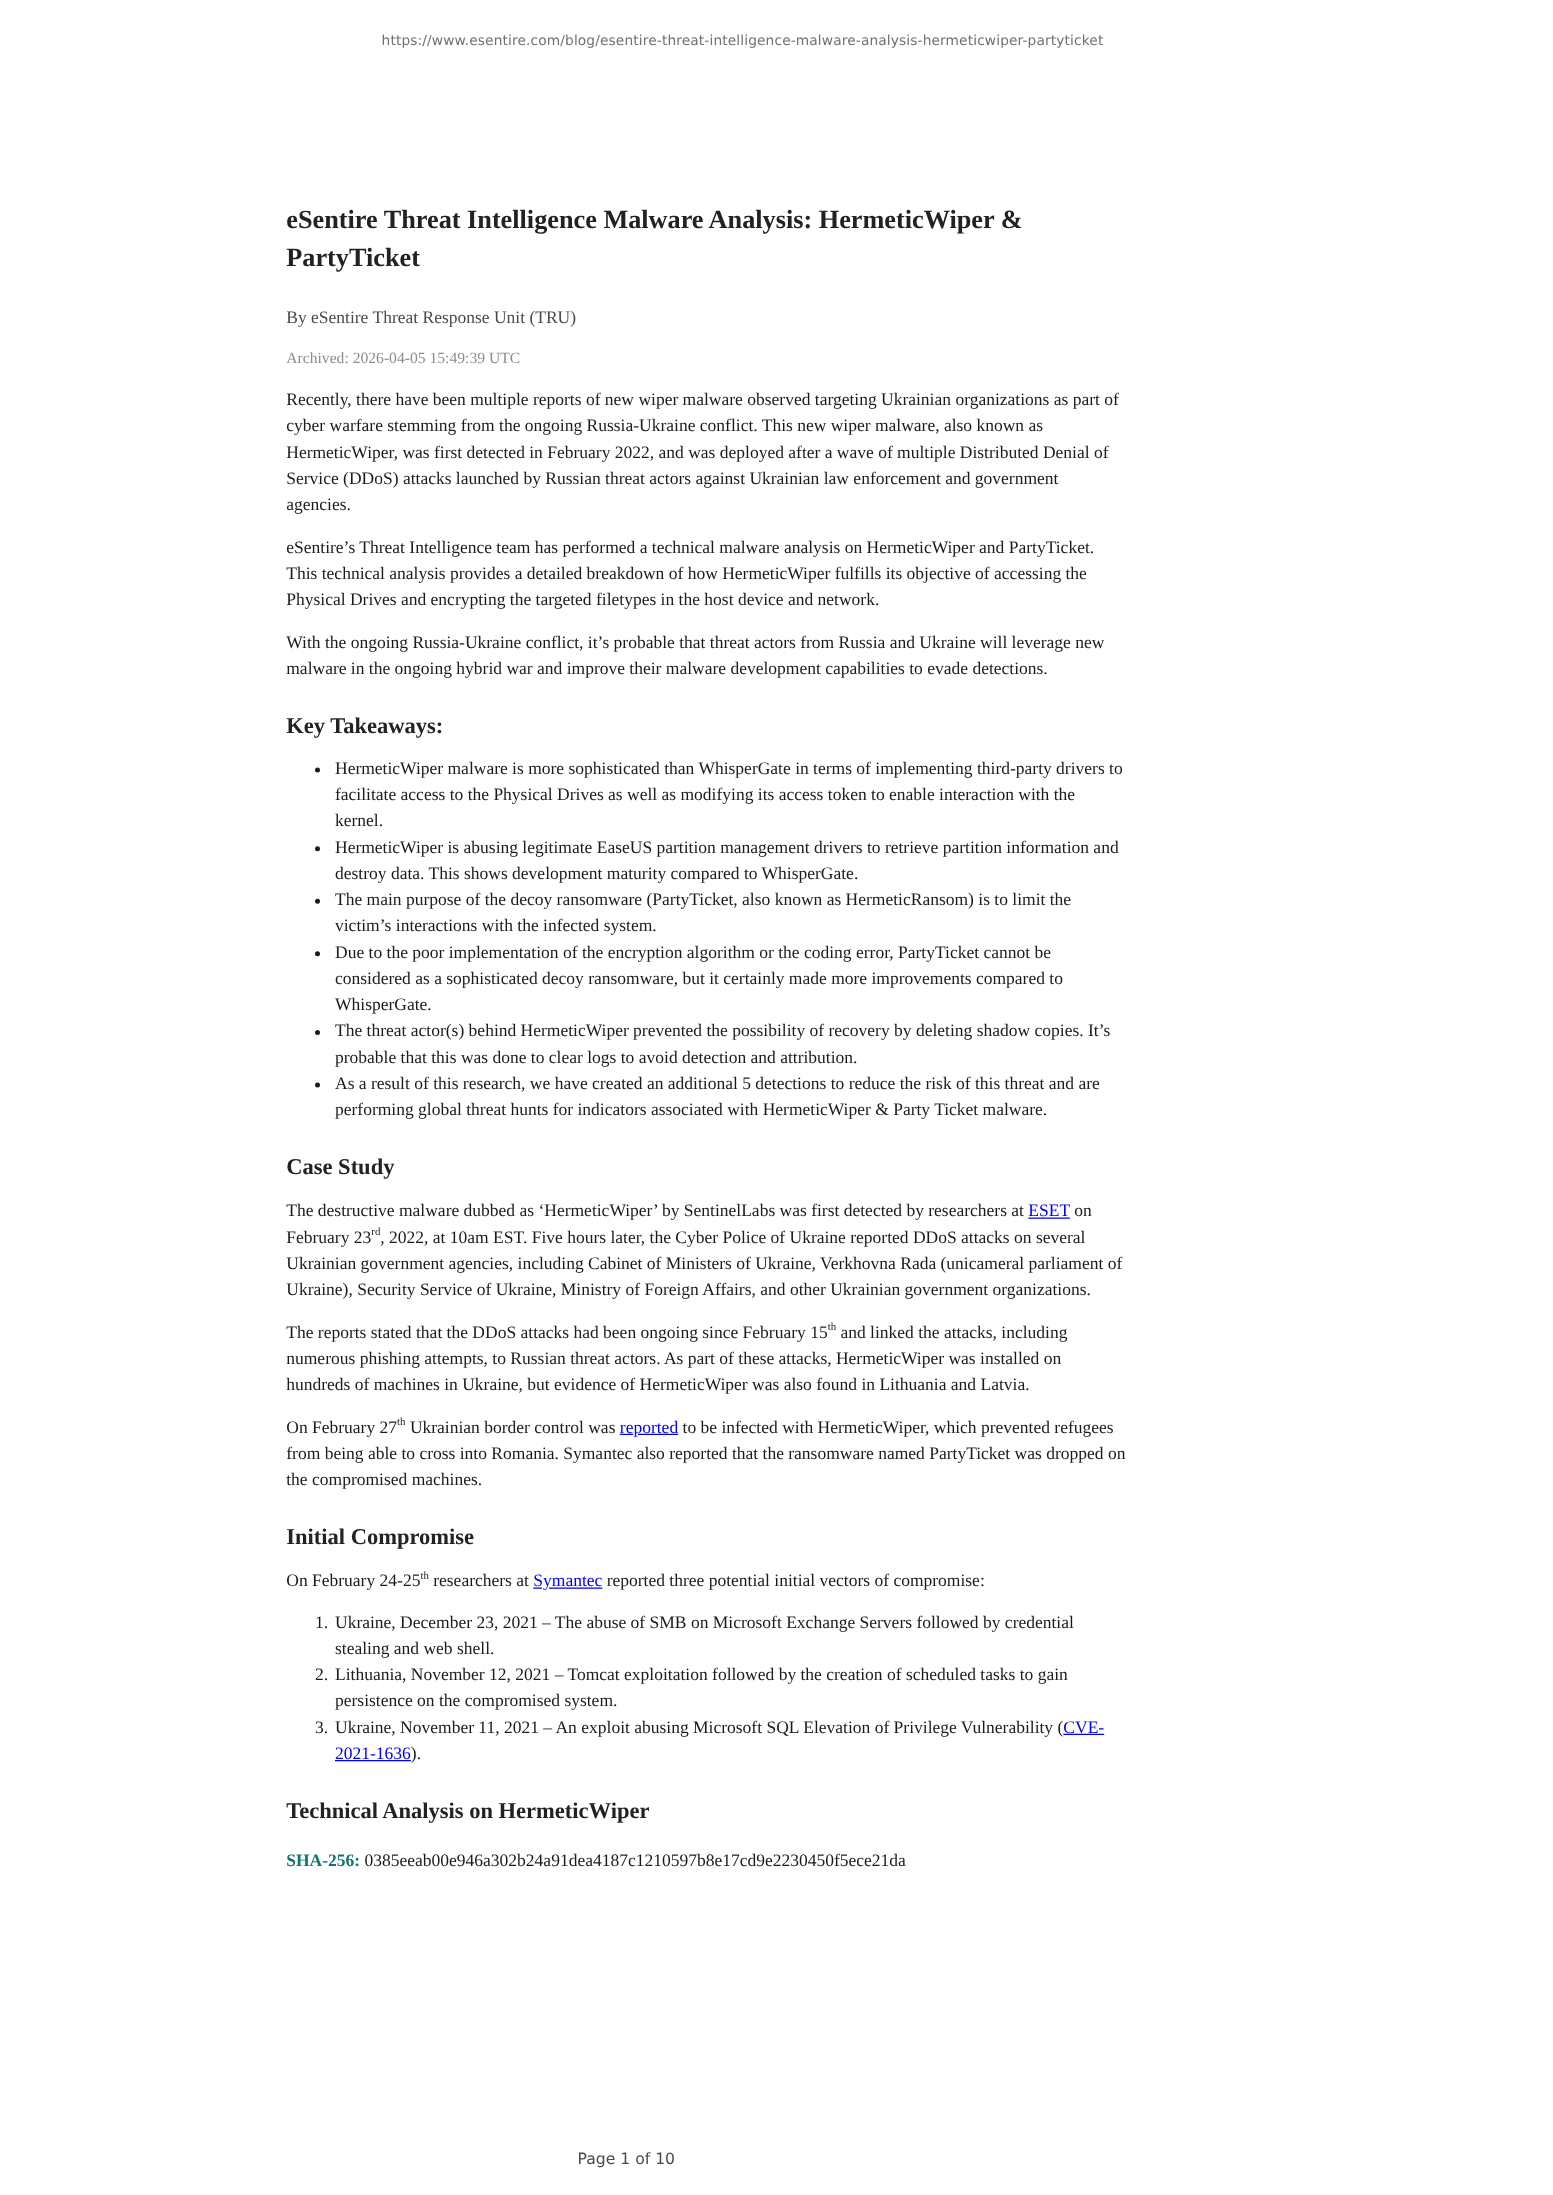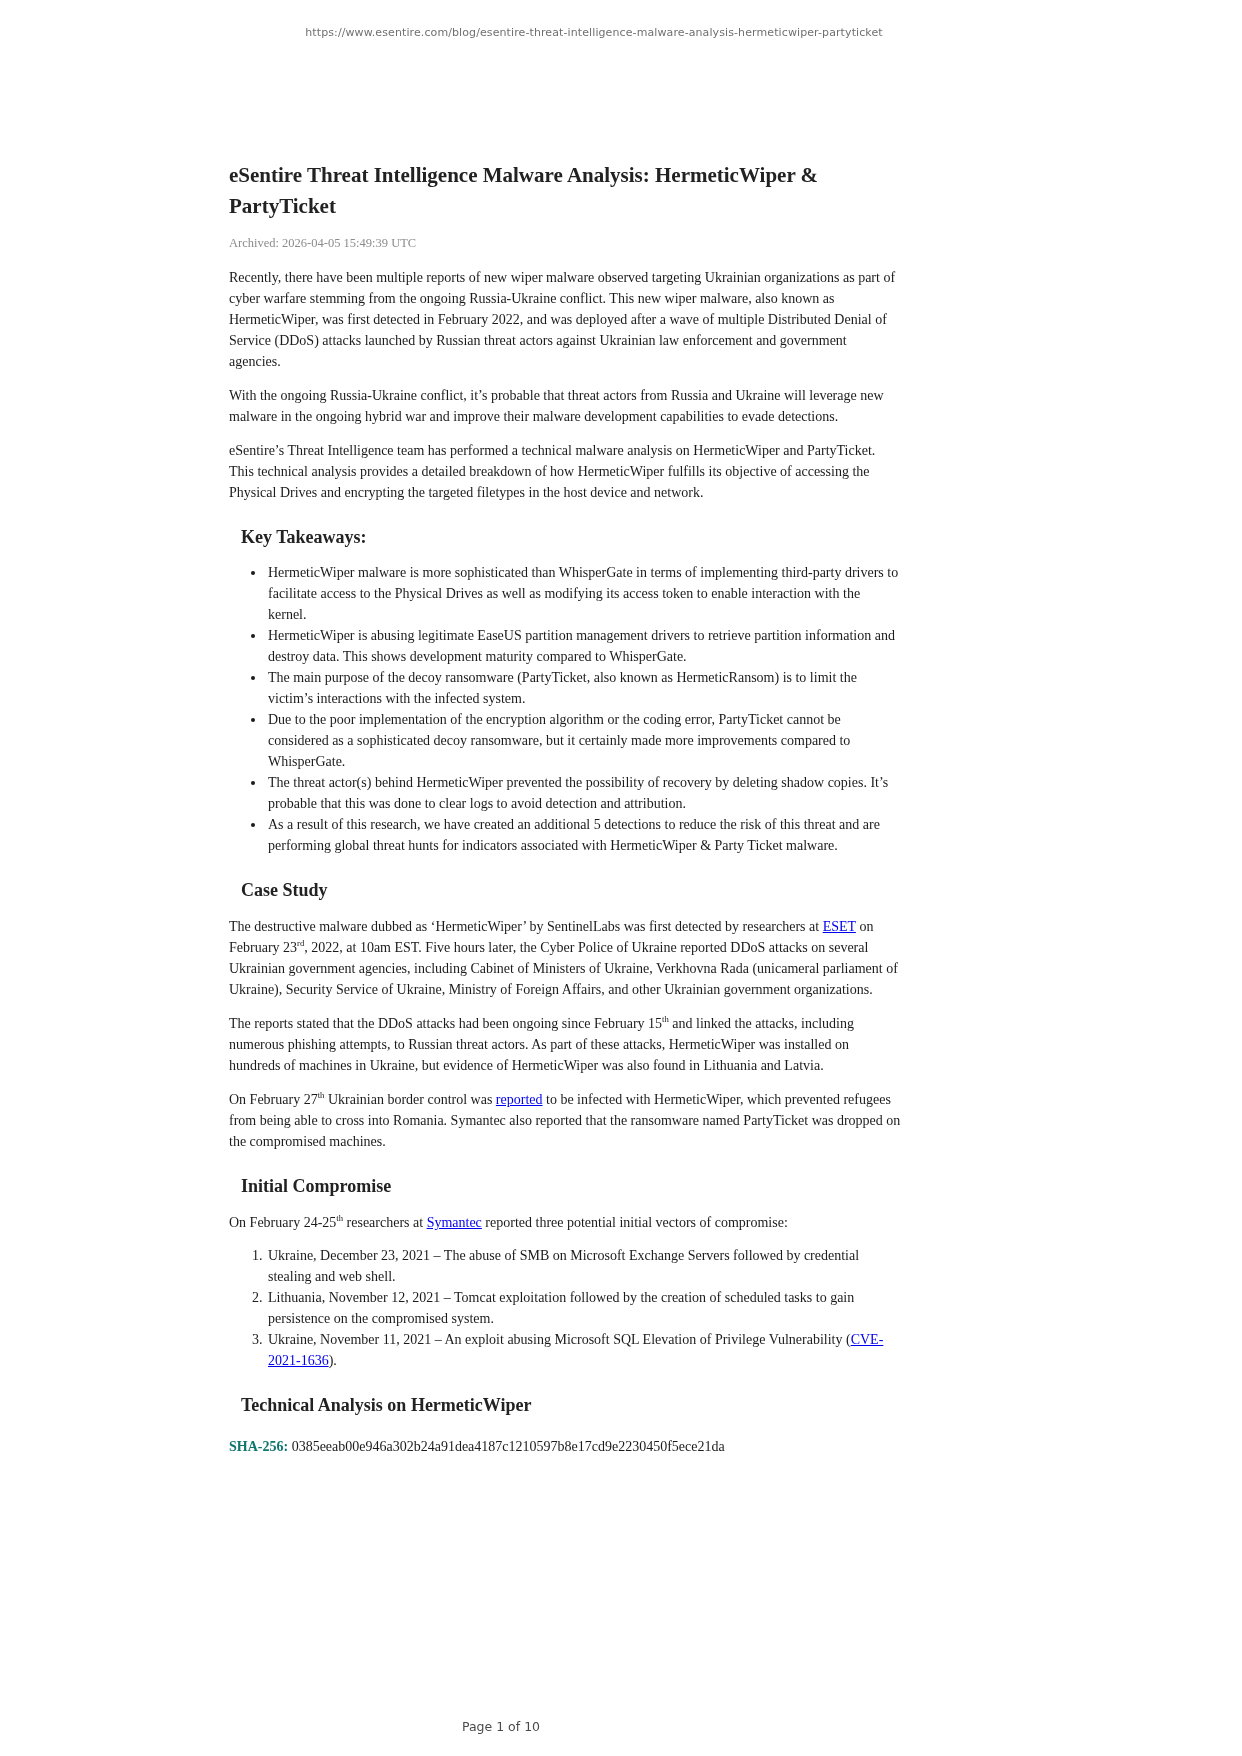--- a/index.html
+++ b/index.html
@@ -22,43 +22,44 @@
   }
   h1.title{
     font-size:21px;line-height:31px;font-weight:bold;color:#222;
     margin:160px 0 0 0;
   }
   .byline{margin-top:22px;font-size:14px;color:#4a4a4a;}
   .archived{margin-top:11px;font-size:12.5px;color:#8c8c8c;}
   p.para{margin:13px 0 0 0;}
   h2.section{
     font-size:18px;line-height:25px;font-weight:bold;color:#222;
-    margin:22px 0 0 12px;
+    margin:22px 0 0 0;
   }
   ul.bullets, ol.numbers{
     margin:12px 0 0 0;padding:0 0 0 37px;
   }
   ul.bullets li, ol.numbers li{margin:0;padding:0 0 0 2px;}
   a{color:var(--link,#0000EE);text-decoration:underline;cursor:pointer;}
   sup{font-size:0.62em;line-height:0;vertical-align:super;text-align:center;}
   .sha{margin:18px 0 0 0;}
   .sha b{font-weight:bold;color:#0f766e;}
 </style>
 </head>
 <body>
 
 <div class="url-header">https://www.esentire.com/blog/esentire-threat-intelligence-malware-analysis-hermeticwiper-partyticket</div>
 
 <div class="content">
   <h1 class="title">eSentire Threat Intelligence Malware Analysis: HermeticWiper &amp; PartyTicket</h1>
+  <div class="byline">By eSentire Threat Response Unit (TRU)</div>
   <div class="archived">Archived: 2026-04-05 15:49:39 UTC</div>
 
   <p class="para">Recently, there have been multiple reports of new wiper malware observed targeting Ukrainian organizations as part of cyber warfare stemming from the ongoing Russia-Ukraine conflict. This new wiper malware, also known as HermeticWiper, was first detected in February 2022, and was deployed after a wave of multiple Distributed Denial of Service (DDoS) attacks launched by Russian threat actors against Ukrainian law enforcement and government agencies.</p>
+  <p class="para">eSentire’s Threat Intelligence team has performed a technical malware analysis on HermeticWiper and PartyTicket. This technical analysis provides a detailed breakdown of how HermeticWiper fulfills its objective of accessing the Physical Drives and encrypting the targeted filetypes in the host device and network.</p>
   <p class="para">With the ongoing Russia-Ukraine conflict, it’s probable that threat actors from Russia and Ukraine will leverage new malware in the ongoing hybrid war and improve their malware development capabilities to evade detections.</p>
-  <p class="para">eSentire’s Threat Intelligence team has performed a technical malware analysis on HermeticWiper and PartyTicket. This technical analysis provides a detailed breakdown of how HermeticWiper fulfills its objective of accessing the Physical Drives and encrypting the targeted filetypes in the host device and network.</p>
 
   <h2 class="section">Key Takeaways:</h2>
   <ul class="bullets">
       <li>HermeticWiper malware is more sophisticated than WhisperGate in terms of implementing third-party drivers to facilitate access to the Physical Drives as well as modifying its access token to enable interaction with the kernel.</li>
       <li>HermeticWiper is abusing legitimate EaseUS partition management drivers to retrieve partition information and destroy data. This shows development maturity compared to WhisperGate.</li>
       <li>The main purpose of the decoy ransomware (PartyTicket, also known as HermeticRansom) is to limit the victim’s interactions with the infected system.</li>
       <li>Due to the poor implementation of the encryption algorithm or the coding error, PartyTicket cannot be considered as a sophisticated decoy ransomware, but it certainly made more improvements compared to WhisperGate.</li>
       <li>The threat actor(s) behind HermeticWiper prevented the possibility of recovery by deleting shadow copies. It’s probable that this was done to clear logs to avoid detection and attribution.</li>
       <li>As a result of this research, we have created an additional 5 detections to reduce the risk of this threat and are performing global threat hunts for indicators associated with HermeticWiper &amp; Party Ticket malware.</li>
     </ul>

